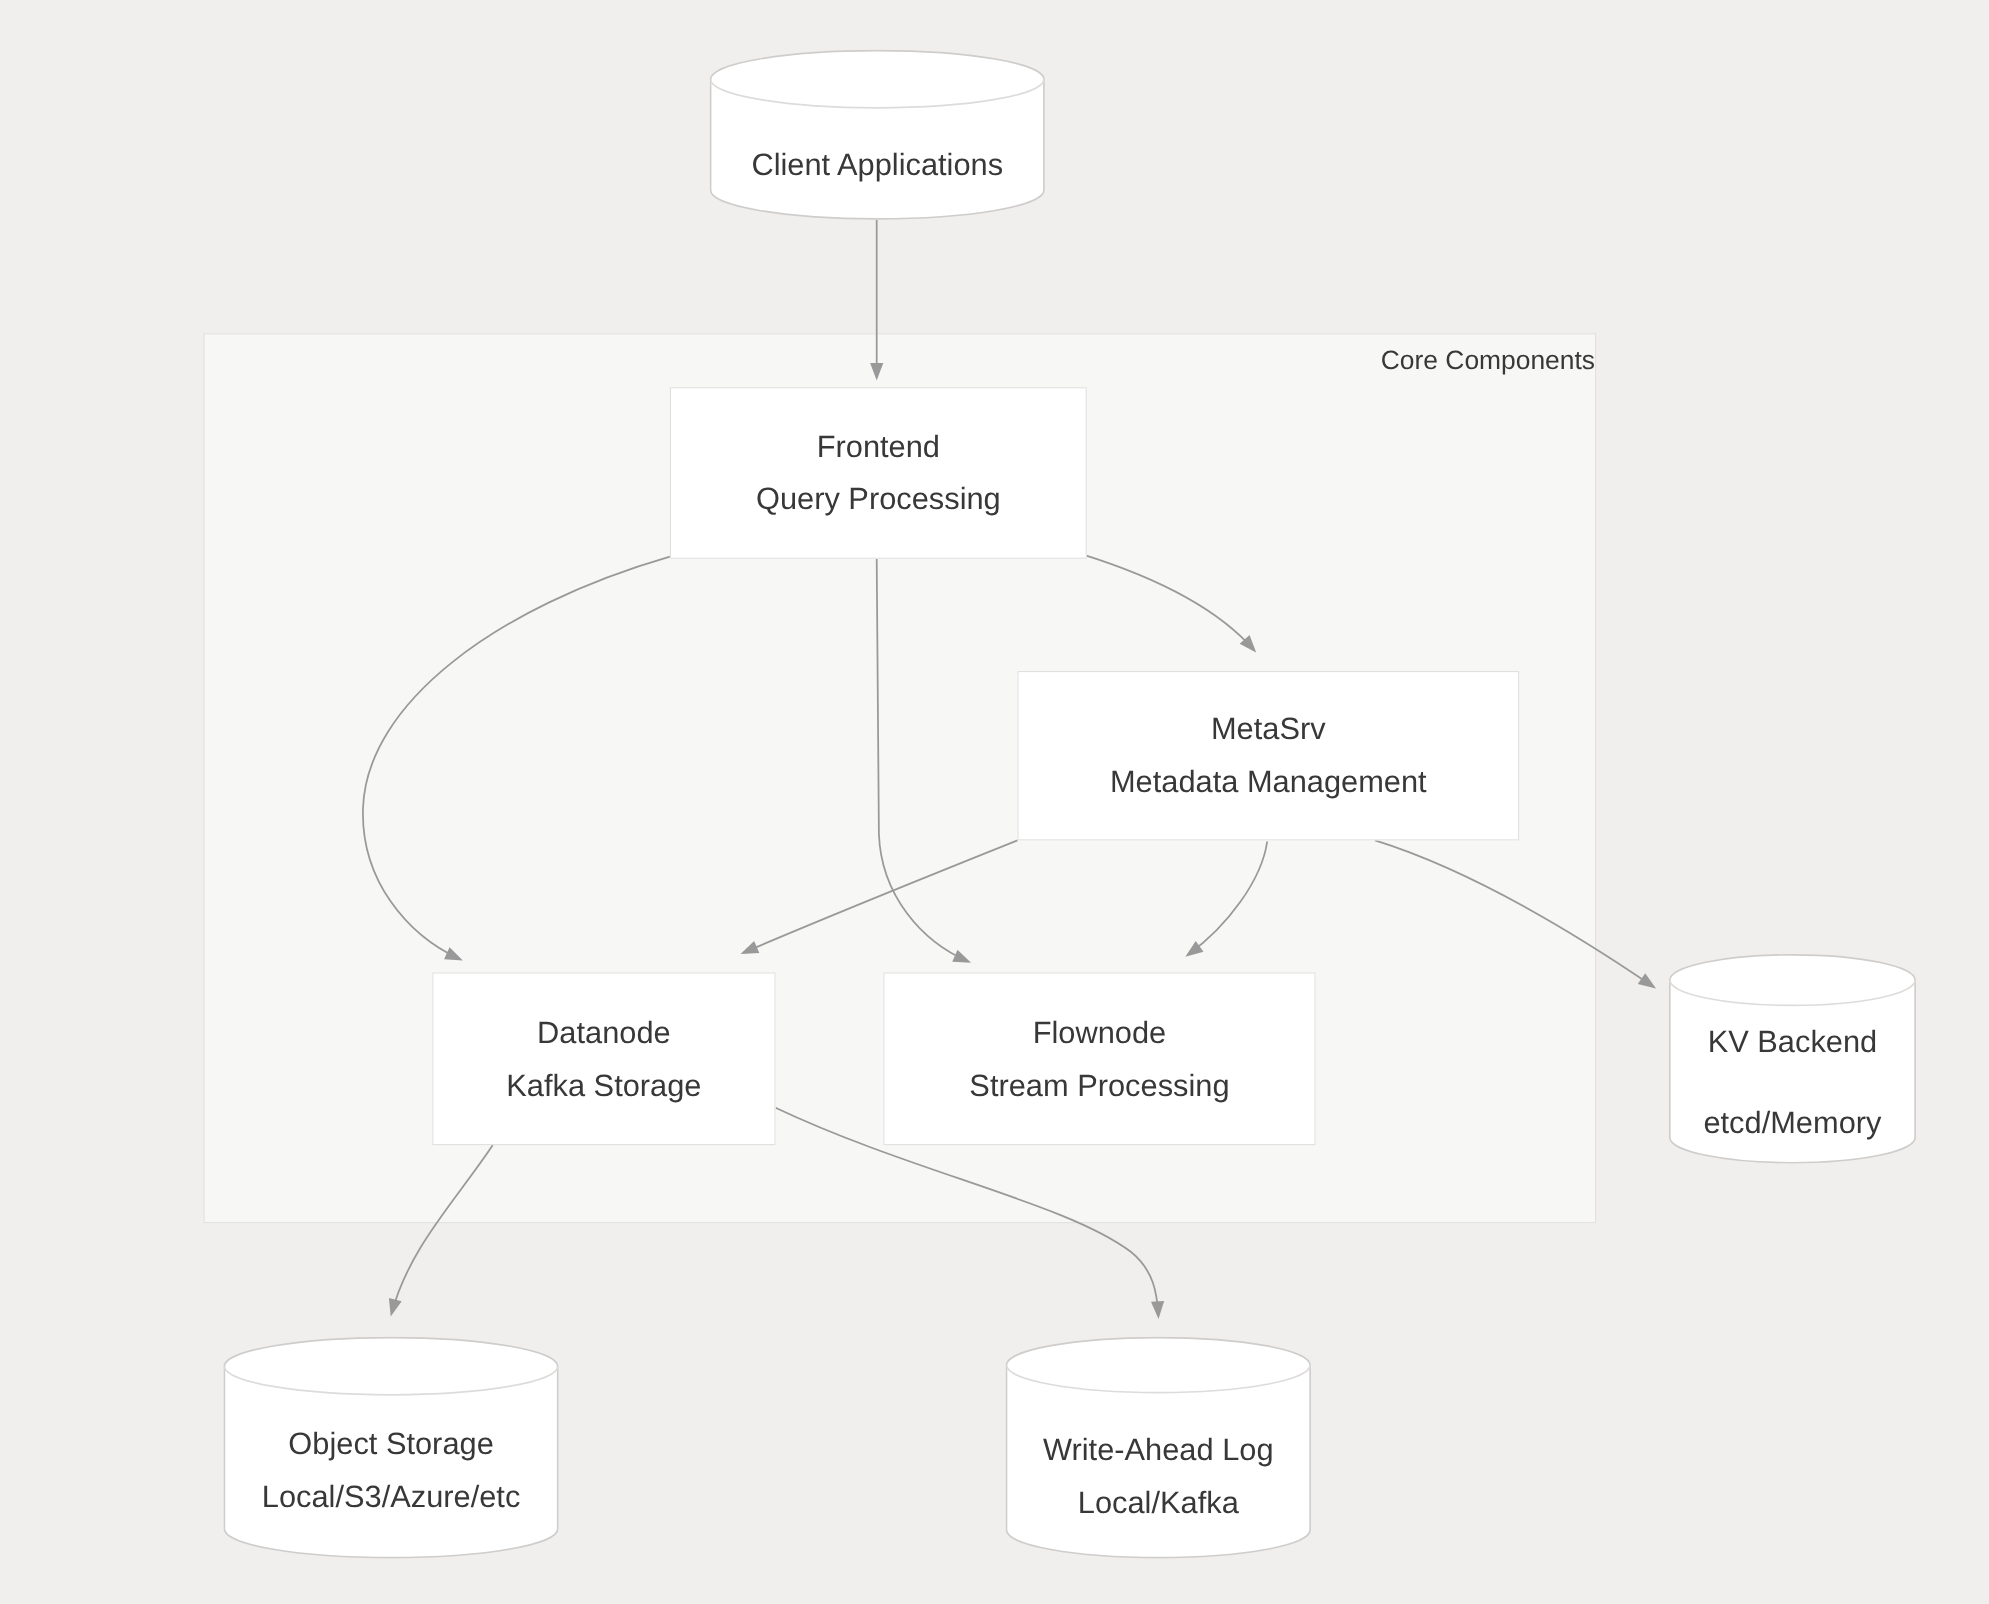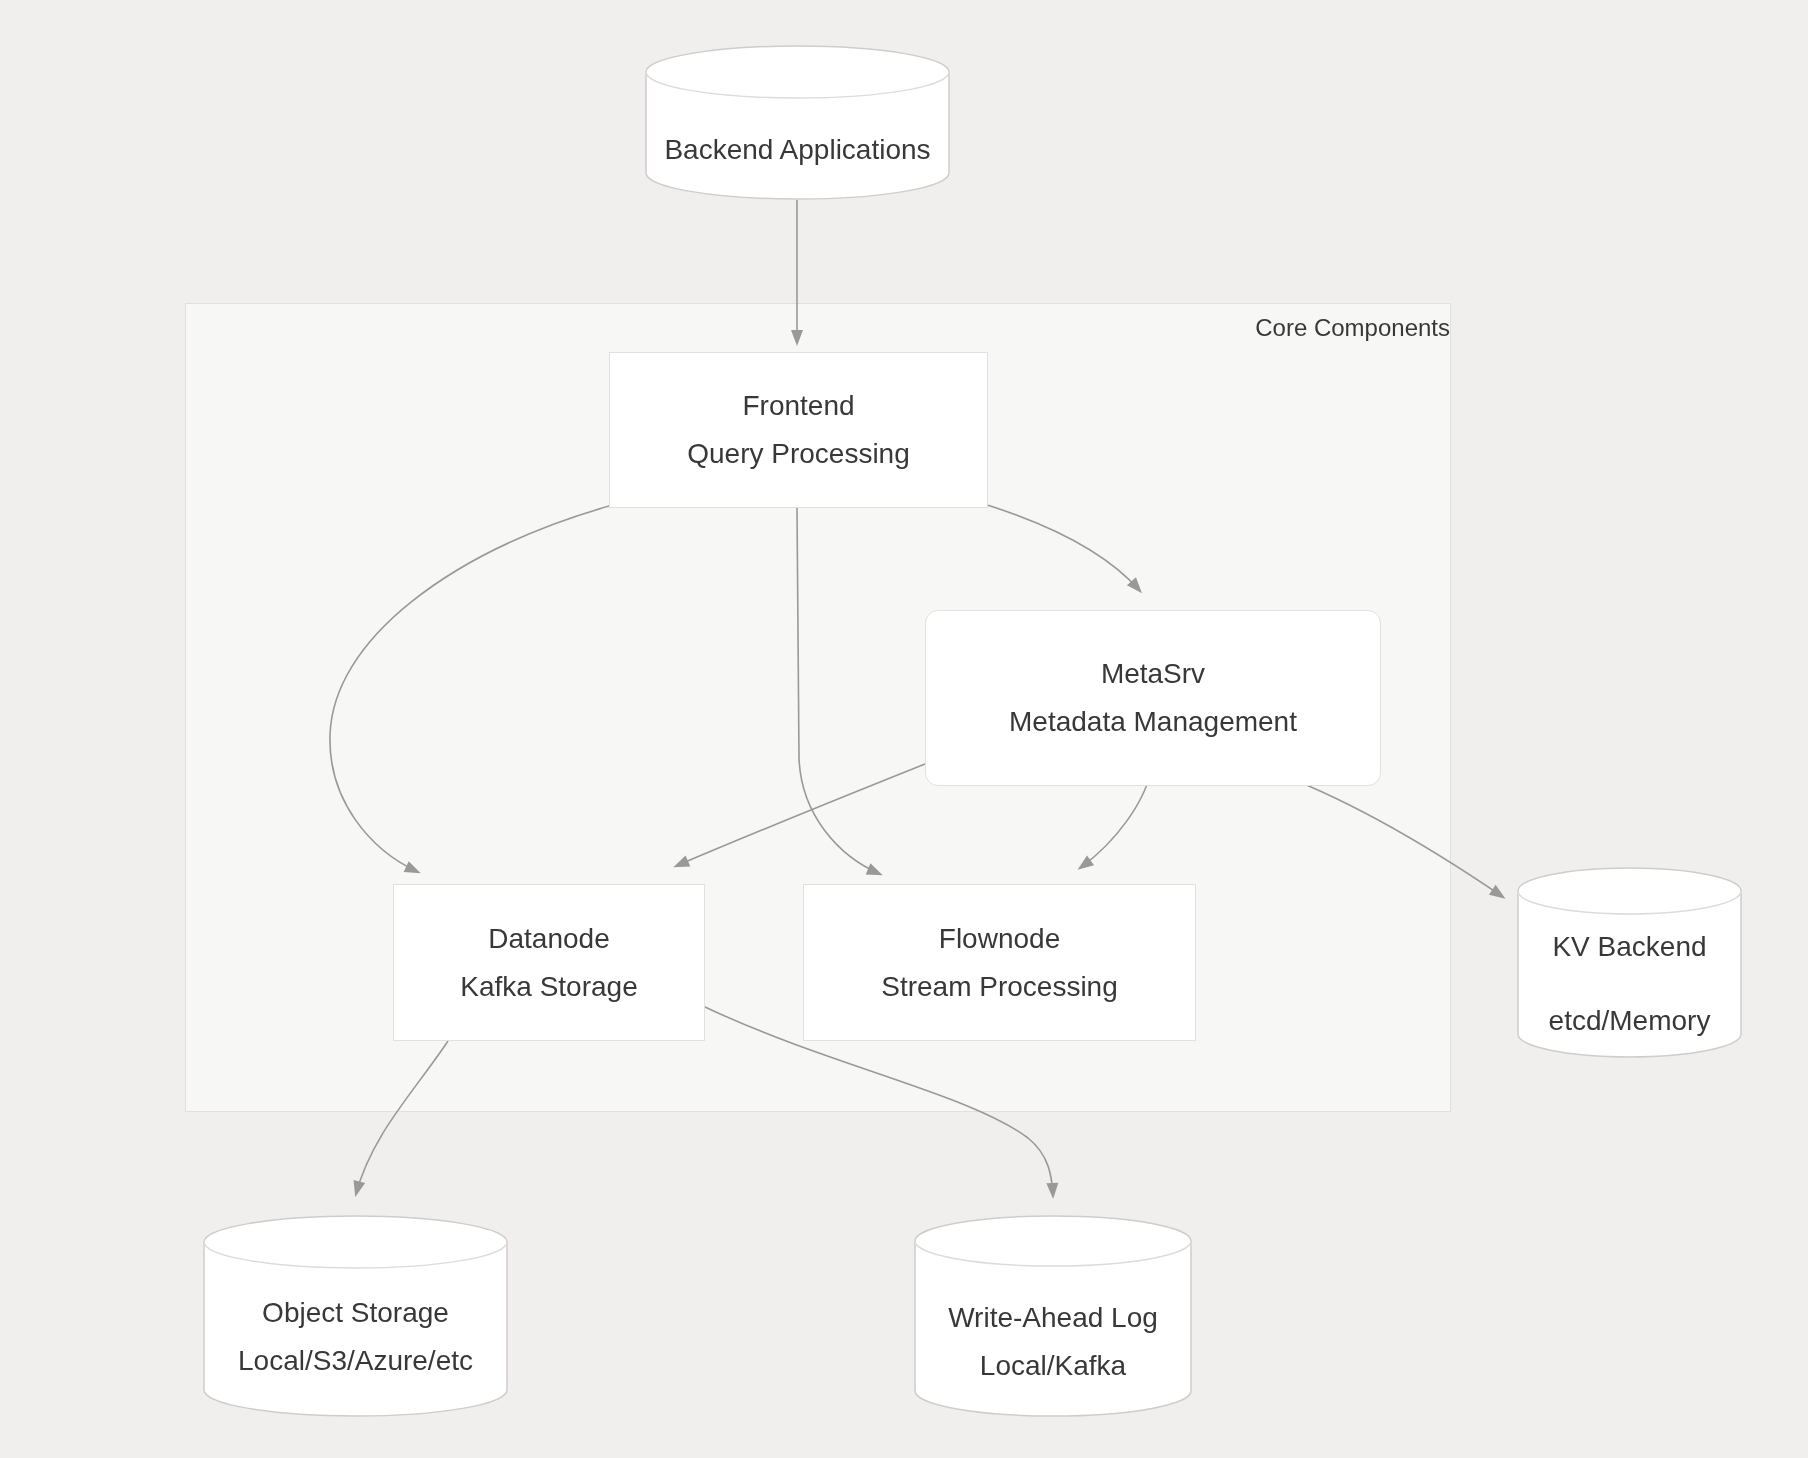--- a/index.html
+++ b/index.html
@@ -58,30 +58,30 @@
     <path class="edge" marker-end="url(#ah)" d="M448,1041 C414,1092 372,1134 356,1194"></path>
     <path class="edge" marker-end="url(#ah)" d="M705,1007 C830,1066 970,1094 1028,1138 C1049,1155 1052,1176 1053,1196"></path>
   </svg>
 
   <div class="node cyl-node" style="left:645px;top:45px;width:305px;height:155px;">
     <svg width="305" height="155" viewBox="0 0 305 155">
       <path class="cyl-body" d="M1,27 A151.5,26 0 0 1 304,27 L304,128 A151.5,26 0 0 1 1,128 Z"></path>
       <path class="cyl-rim" d="M1,27 A151.5,26 0 0 0 304,27"></path>
     </svg>
     <div class="cyl-label" style="top:54px;">
-      <span>Backend Applications</span>
+      <span>Client Applications</span>
     </div>
   </div>
 
   <div class="node rect-node" style="left:609px;top:352px;width:379px;height:156px;">
     <span>Frontend</span>
     <span>Query Processing</span>
   </div>
 
-  <div class="node rect-node" style="left:925px;top:610px;width:456px;height:176px;border-radius:13px;">
+  <div class="node rect-node" style="left:925px;top:610px;width:456px;height:154px;">
     <span>MetaSrv</span>
     <span>Metadata Management</span>
   </div>
 
   <div class="node rect-node" style="left:393px;top:884px;width:312px;height:157px;">
     <span>Datanode</span>
     <span>Kafka Storage</span>
   </div>
 
   <div class="node rect-node" style="left:803px;top:884px;width:393px;height:157px;">

